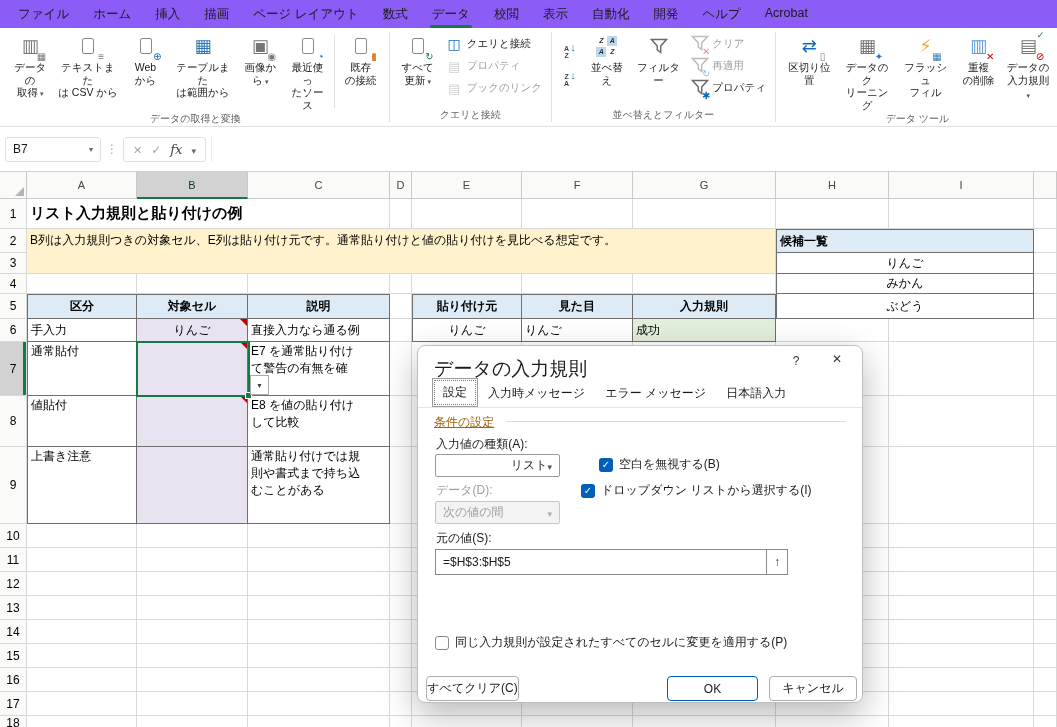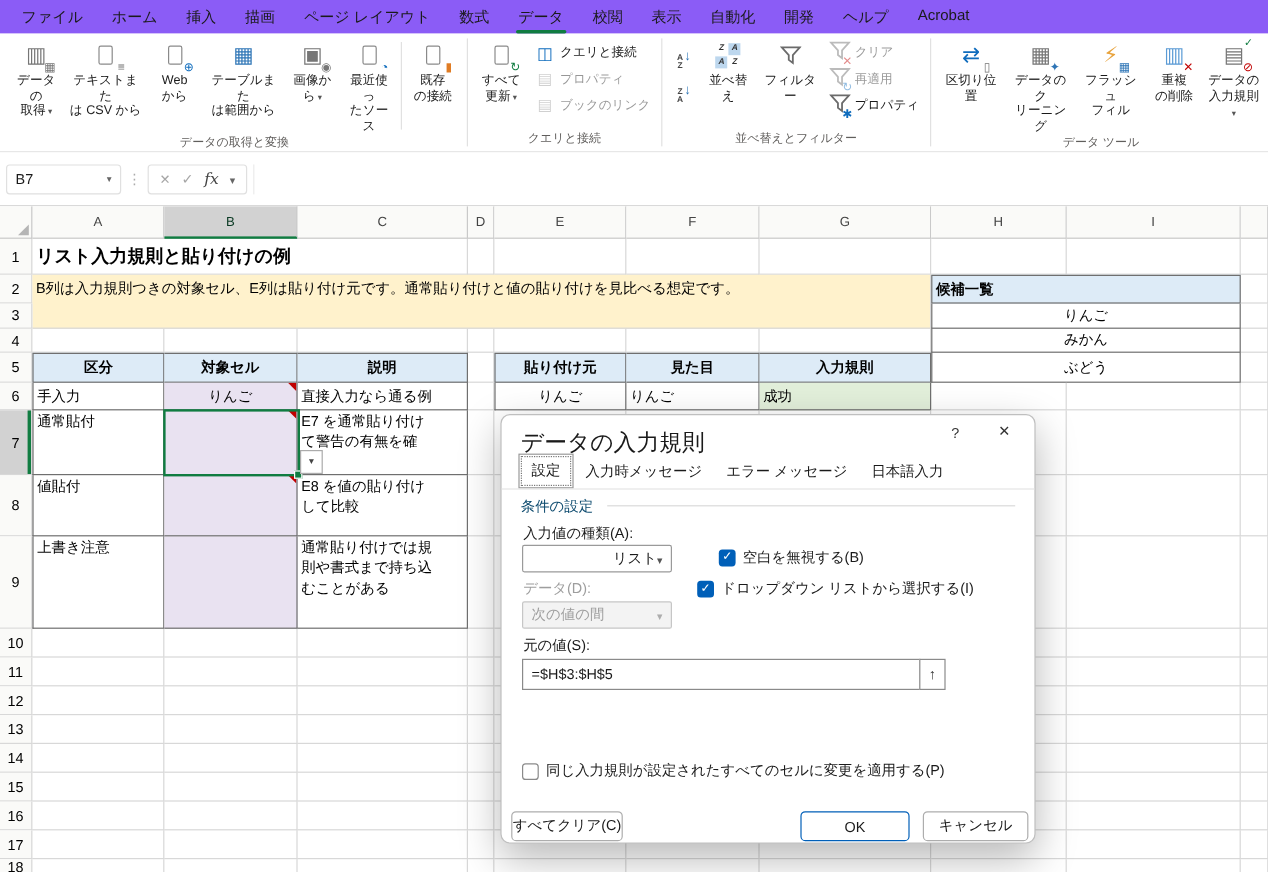--- a/index.html
+++ b/index.html
@@ -83,21 +83,21 @@
   
   #dlg { position:absolute; left:417px; top:345px; width:446px; height:358px; background:#fff; border:1px solid #BFBFBF; border-radius:8px; box-shadow:0 12px 34px rgba(0,0,0,.28); z-index:10; font-size:12px; color:#1a1a1a; }
   .dtitle { position:absolute; left:16px; top:10px; font-size:19px; }
   .dhelp { position:absolute; right:54px; top:8px; width:24px; height:20px; text-align:center; color:#333; font-size:12px; }
   .dclose { position:absolute; right:12px; top:6px; width:26px; height:22px; text-align:center; }
   .dclose::before { content:"✕"; font-size:12px; color:#333; }
   .dtabs { position:absolute; left:14px; top:37px; display:flex; align-items:flex-end; height:24px; }
   .dtab { padding:5px 10px; white-space:nowrap; }
   .dtab.active { border:1px solid #9a9a9a; background:#fff; outline:1px dotted #777; outline-offset:-3px; }
   .dtabline { position:absolute; left:0; right:0; top:61px; height:1px; background:#E5E5E5; }
-  .dsec { position:absolute; left:16px; top:68px; color:#0c4a6e; }
+  .dsec { position:absolute; left:16px; top:68px; color:#a16207;text-decoration:underline; }
   .dsecline { position:absolute; left:88px; right:16px; top:75px; height:1px; background:#DADADA; }
   .lab { position:absolute; }
   #lab-type { left:18px; top:90px; }
   #lab-data { left:18px; top:136px; color:#9E9E9E; }
   #lab-source { left:18px; top:184px; }
   .combo { position:absolute; left:17px; width:125px; height:23px; border:1px solid #9a9a9a; border-radius:2px; display:flex; align-items:center; padding:0 7px; background:#fff; }
   #combo-type { top:108px;text-align:right; }
   #combo-data { top:155px; background:#F3F3F3; border-color:#C6C6C6; color:#9E9E9E; }
   .combo .cv { flex:1; white-space:nowrap; overflow:hidden; }
   .cchev::before { content:"▾"; color:#555; font-size:9px; }

